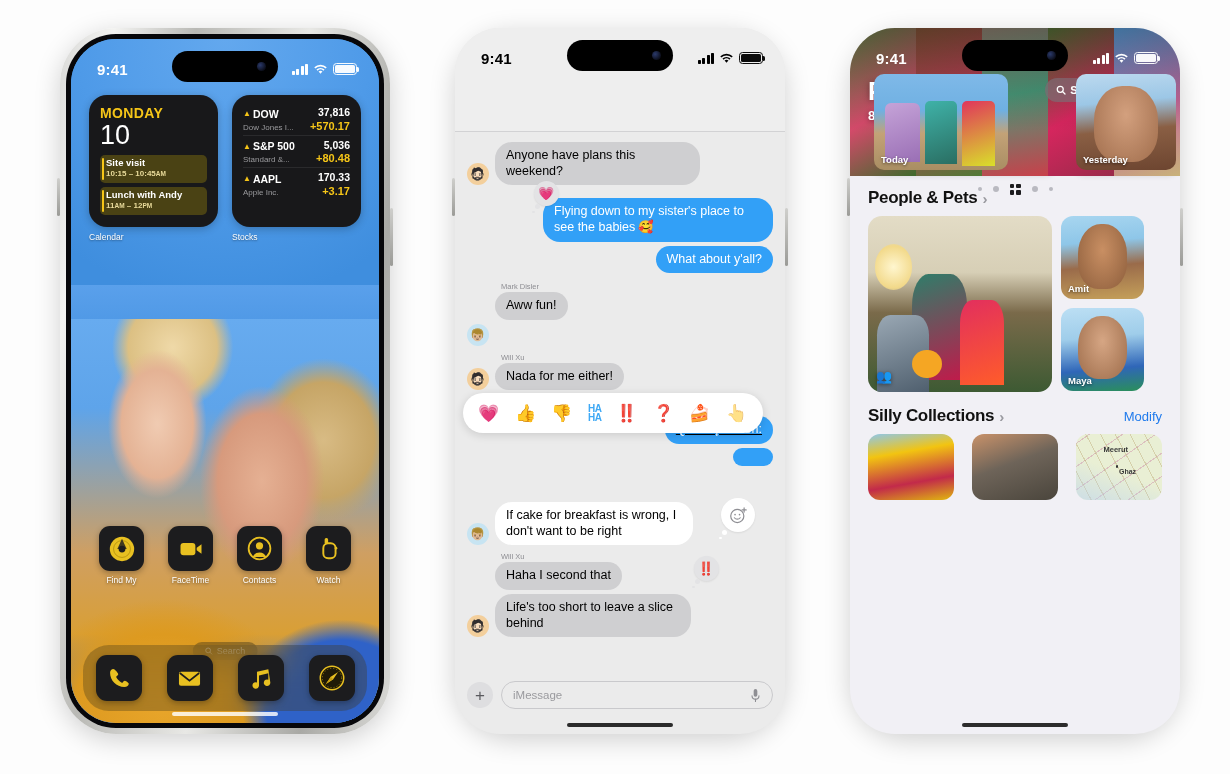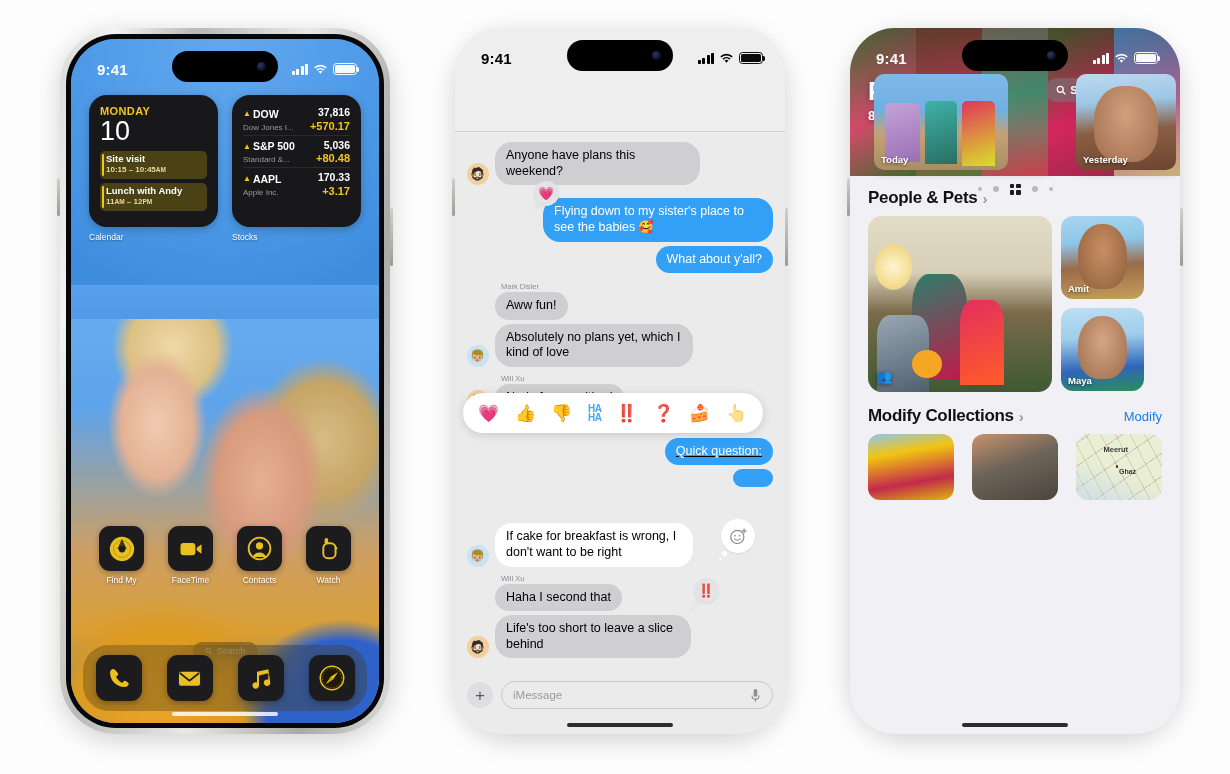--- a/index.html
+++ b/index.html
@@ -95,21 +95,21 @@
 
   .widgets { position:absolute; top:56px; left:0; right:0; padding:0 18px;
     display:flex; gap:14px; z-index:10; }
   .widget-col { flex:1; }
   .widget {
     background:#18181a; border-radius:18px; height:132px; padding:10px 11px;
     box-shadow: 0 2px 8px rgba(0,0,0,.24);
   }
   .wlabel { text-align:left; font-size:8.5px; color:#fff; margin-top:5px;
     text-shadow:0 1px 2px rgba(0,0,0,.4); }
-  .cal-day { font-size:11px; font-weight:700; color:#f5c518; letter-spacing:.4px; }
+  .cal-day { font-size:14px; font-weight:700; color:#f5c518; letter-spacing:.4px; }
   .cal-num { font-size:27px; font-weight:400; color:#fff; line-height:.98; margin:1px 0 7px; }
   .cal-ev { background:#4a4214; border-radius:5px; padding:3px 4px 4px 6px;
     position:relative; margin-bottom:4px; }
   .cal-ev::before { content:""; position:absolute; left:2px; top:3px; bottom:3px; width:2px;
     background:#f5c518; border-radius:2px; }
   .cal-ev-t { font-size:9.5px; font-weight:700; color:#fff; line-height:1.15; }
   .cal-ev-s { font-size:8px; font-weight:700; color:#e8da9a; line-height:1.25; }
   .cal-ev-s .ampm { font-size:6.5px; }
 
   .stk-row { display:flex; flex-direction:column; padding:3px 0 3px; }
@@ -505,21 +505,20 @@
           </div>
 
           <div class="sender" style="margin-top:9px;">Mark Disler</div>
           <div class="row">
             <div class="av spacer"></div>
             <div class="bub in">Aww fun!</div>
           </div>
 
           <div class="row">
             <div class="av blue">👦🏼</div>
-            <div class="bub in" style="max-width:198px;">Absolutely no plans yet, which I kind of love</div>
           </div>
 
           <div class="sender" style="margin-top:7px;">Will Xu</div>
           <div class="row">
             <div class="av tan">🧔🏻</div>
             <div class="bub in">Nada for me either!</div>
           </div>
 
           <div class="row out" style="margin-top:26px;text-decoration:underline;">
             <div class="bub out">Quick question:</div>
@@ -697,21 +696,21 @@
             </div>
             <div class="pp-sm" style="background:linear-gradient(175deg,#bcdff4 0%,#9fcdea 36%,#2f66b8 72%,#2a8f5a 100%)">
               <div style="position:absolute;left:20%;top:10%;width:60%;height:76%;border-radius:46% 46% 40% 40%;background:radial-gradient(ellipse at 50% 40%,#d6a684,#9d6c4a)"></div>
               <div class="cap">Maya</div>
             </div>
           </div>
         </div>
 
         <div class="sec-hd" style="margin-top:14px;">
           <div class="sec-t">
-            <span>Modify Collections</span>
+            <span>Silly Collections</span>
             <span class="ch">›</span>
           </div>
           <div class="sec-link">Modify</div>
         </div>
         <div class="pin-row">
           <div class="pin" style="background:linear-gradient(170deg,#8fc7ea 0%,#f2c411 30%,#c22a4a 70%,#e0b80f 100%)"></div>
           <div class="pin" style="background:linear-gradient(160deg,#c9926a 0%,#6e6459 45%,#4a453c 100%)"></div>
           <div class="pin" style="background:#e9efd4">
             <div style="position:absolute;inset:0;background:
               linear-gradient(200deg,rgba(255,255,255,0) 55%,rgba(186,210,240,.6) 100%),

